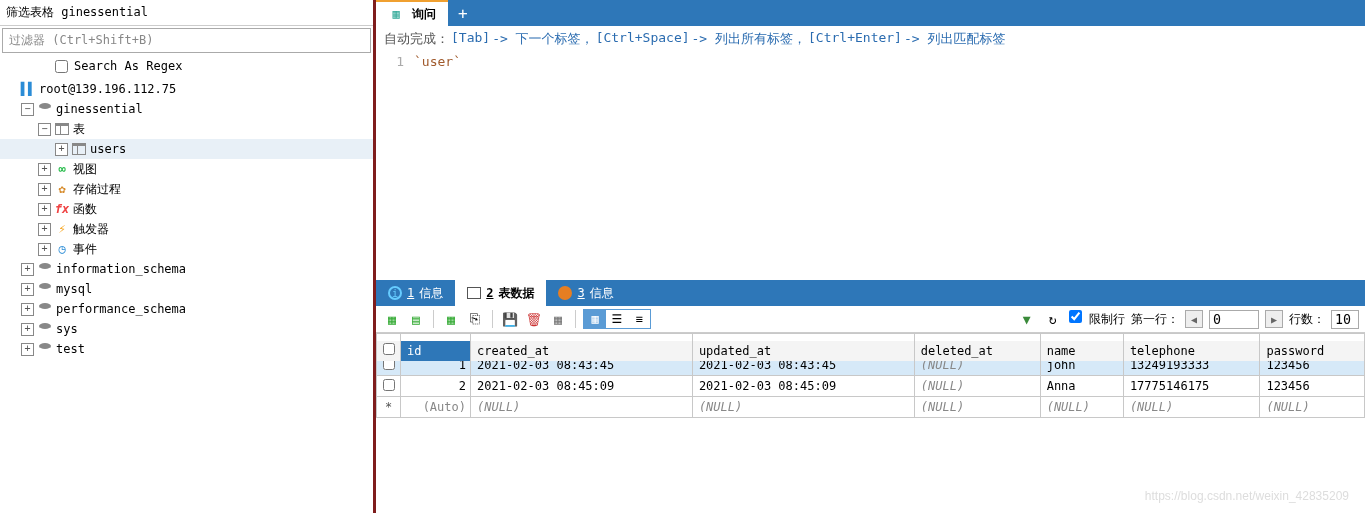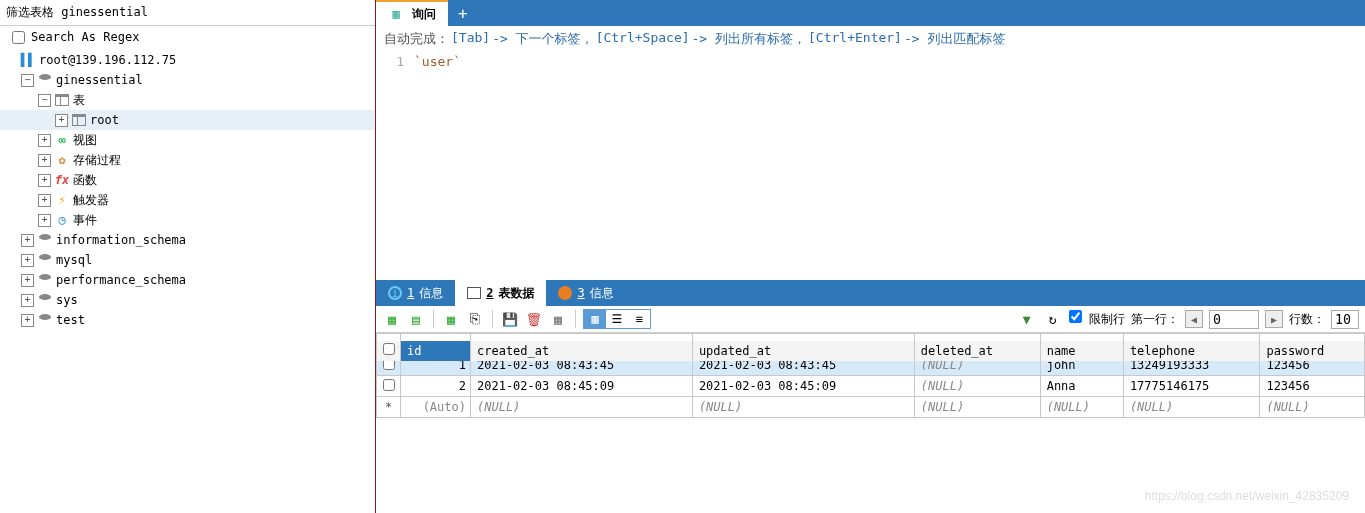--- a/index.html
+++ b/index.html
@@ -1,20 +1,20 @@
 <!DOCTYPE html>
 <html><head>
 <meta charset="utf-8">
 <style>
 * { box-sizing: border-box; margin: 0; padding: 0; }
 body { font-family: "Microsoft YaHei", SimSun, Consolas, monospace; font-size: 12px; background: #fff; width: 1365px; height: 513px; overflow: hidden; display: flex; }
-.sidebar { width: 376px; height: 100%; display: flex; flex-direction: column; border-right: 1px solid #7f1d1d; }
+.sidebar { width: 376px; height: 100%; display: flex; flex-direction: column; border-right: 3px solid #7f1d1d; }
 .sidebar-title { background: #fff; padding: 4px 6px; font-family: Consolas, monospace; border-bottom: 1px solid #ccc; }
 .filter-box { margin: 2px; border: 1px solid #aaa; padding: 3px 6px; color: #888; font-family: Consolas, monospace; background: #fff; }
-.regex-row { padding: 4px 12px; display: flex; align-items: center; gap: 6px; font-family: Consolas, monospace; }
+.regex-row { padding: 4px 22px; display: flex; align-items: center; gap: 6px; font-family: Consolas, monospace; margin-left: 33px; }
 .regex-row input { width: 13px; height: 13px; }
 .tree { flex: 1; overflow: auto; padding: 2px 0; font-family: Consolas, monospace; }
 .tree-row { display: flex; align-items: center; padding: 1px 4px; gap: 1px; white-space: nowrap; cursor: pointer; line-height: 18px; }
 .tree-row.selected { background: #e8f0f7; }
 .tw { width: 13px; height: 13px; display: inline-flex; align-items: center; justify-content: center; border: 1px solid #888; font-size: 10px; line-height: 10px; color: #555; background: #fff; margin-right: 2px; }
 .tw.blank { border: none; background: transparent; }
 .ind { display: inline-block; width: 16px; }
 .tico { width: 16px; height: 16px; display: inline-flex; align-items: center; justify-content: center; font-size: 12px; margin-right: 2px; }
 .i-server { color: #2b8cd6; }
 .i-db::before { content: ""; width: 12px; height: 12px; background: #888; clip-path: ellipse(6px 3px at 6px 3px); box-shadow: 0 4px 0 #888, 0 8px 0 #888; display: inline-block; }
@@ -69,20 +69,21 @@
 .viewbtns { display: flex; border: 1px solid #5a9bd5; }
 .viewbtns span { width: 22px; height: 18px; display: inline-flex; align-items: center; justify-content: center; font-size: 12px; }
 .viewbtns .act { background: #5a9bd5; color: #fff; }
 .watermark { position: absolute; right: 16px; bottom: 10px; color: #ddd; font-size: 12px; font-family: Arial; }
 </style>
 </head>
 <body>
 
 <div class="sidebar">
   <div class="sidebar-title">筛选表格 ginessential</div>
+  <div class="filter-box">过滤器 (Ctrl+Shift+B)</div>
   <label class="regex-row">
     <input type="checkbox" style="">
     <span>Search As Regex</span>
   </label>
   <div class="tree">
     <div class="tree-row">
       <span class="tw blank"></span>
       <span class="tico i-server">▌▌</span>
       <span>root@139.196.112.75</span>
     </div>
@@ -98,21 +99,21 @@
       <span class="tw">−</span>
       <span class="tico i-table"></span>
       <span>表</span>
     </div>
     <div class="tree-row selected">
       <span class="ind"></span>
         <span class="ind"></span>
         <span class="ind"></span>
       <span class="tw">+</span>
       <span class="tico i-table"></span>
-      <span>root</span>
+      <span>users</span>
     </div>
     <div class="tree-row">
       <span class="ind"></span>
         <span class="ind"></span>
       <span class="tw">+</span>
       <span class="tico i-view">∞</span>
       <span>视图</span>
     </div>
     <div class="tree-row">
       <span class="ind"></span>

